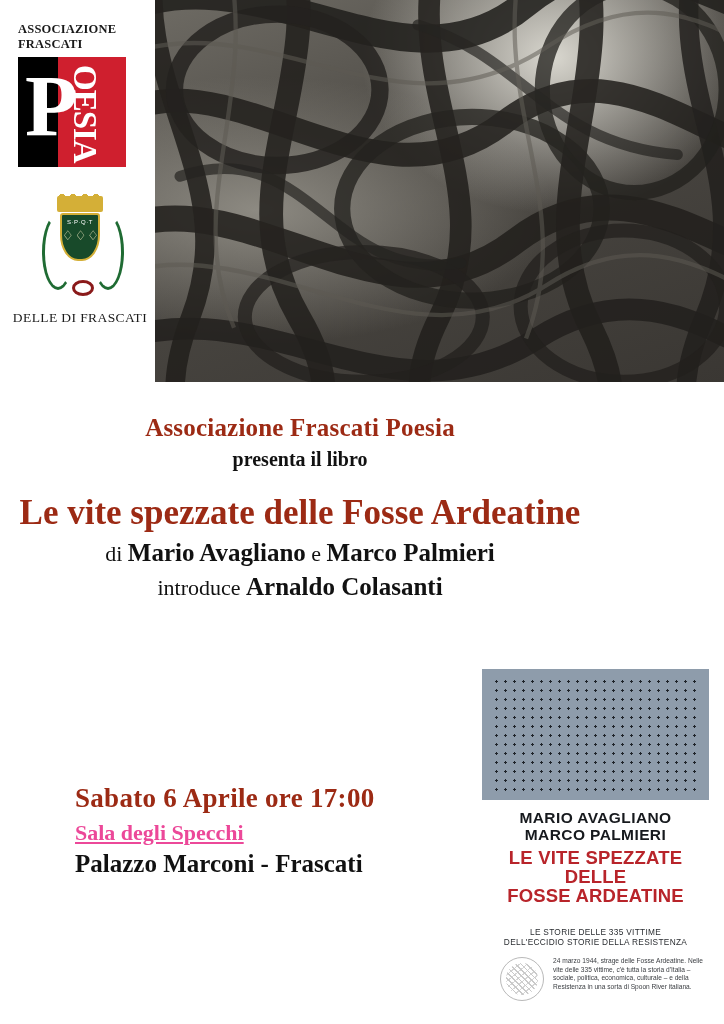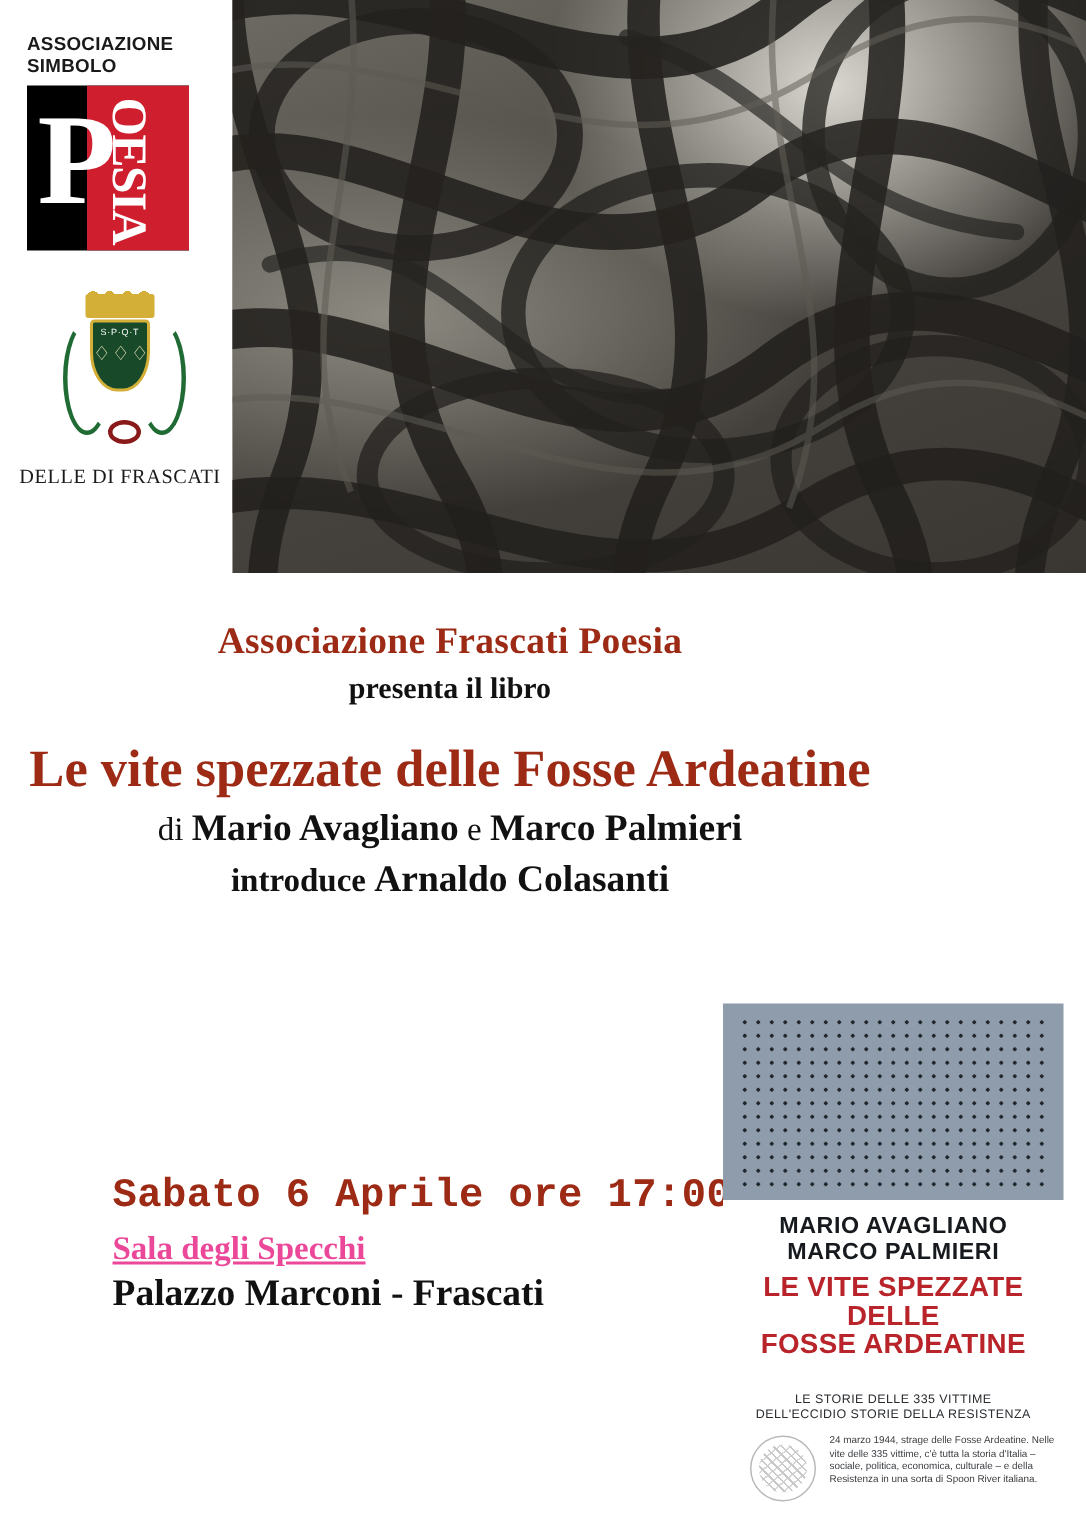--- a/index.html
+++ b/index.html
@@ -33,21 +33,21 @@
   }
 
   
   .afp-logo {
     position: absolute;
     top: 22px;
     left: 18px;
     width: 120px;
   }
   .afp-words {
-    font-family: Liberation Sans, sans-serif;
+    font-family: Liberation Serif, serif;
     font-weight: bold;
     font-size: 12.5px;
     line-height: 15px;
     color: #1a1a1a;
     letter-spacing: 0.2px;
   }
   .afp-box {
     margin-top: 5px;
     width: 108px;
     height: 110px;
@@ -234,38 +234,37 @@
   }
   .line-authors {
     margin-top: 6px;
     font-size: 22px;
     color: #111111;
   }
   .line-authors b { font-size: 25px; font-weight: bold; }
   .line-intro {
     margin-top: 6px;
     font-size: 22px;
-    font-weight: bold;
+    font-weight: normal;
     color: #111111;
   }
   .line-intro b { font-size: 25px; }
 
   
   .event-block {
     position: absolute;
     top: 783px;
     left: 75px;
     text-align: left;
   }
   .event-date {
     font-size: 27px;
     font-weight: bold;
     color: #9c2a14;
     letter-spacing: 0.3px;
-    font-family: Liberation Mono, monospace;
   }
   .event-venue {
     margin-top: 6px;
     font-size: 22px;
     font-weight: bold;
     color: #ec4899;
     text-decoration: underline;
   }
   .event-address {
     margin-top: 4px;
@@ -370,21 +369,21 @@
 </head>
 <body>
 
 <div class="top-area">
 
   <div class="logo-column">
 
     <div class="afp-logo">
       <div class="afp-words">
         <div>ASSOCIAZIONE</div>
-        <div>SIMBOLO</div>
+        <div>FRASCATI</div>
       </div>
       <div class="afp-box">
         <div class="red-block"></div>
         <div class="letter-p">P</div>
         <div class="poesia">OESIA</div>
       </div>
     </div>
 
     <div class="comune-logo">
       <div class="crest">

